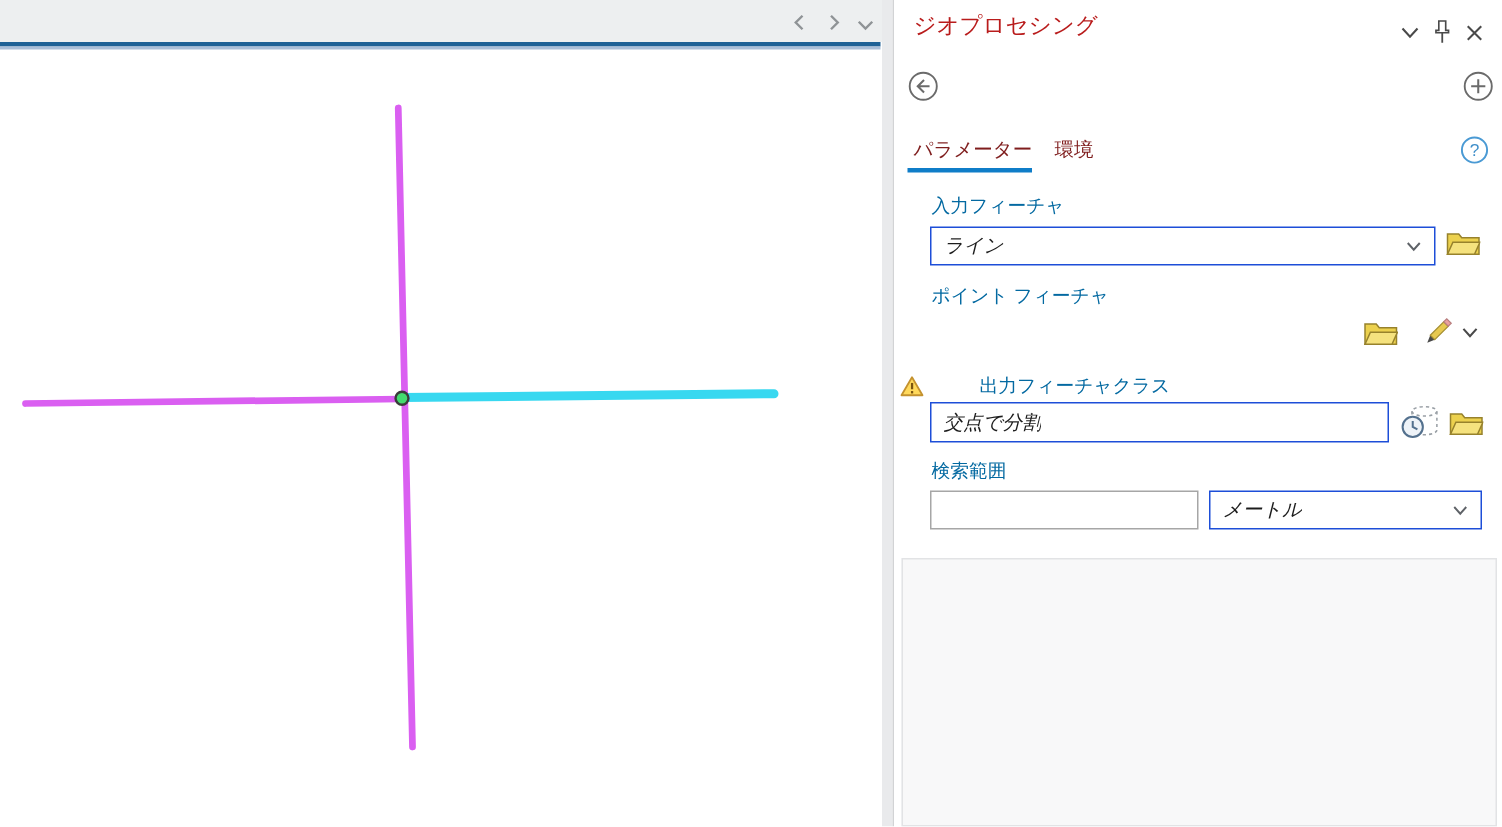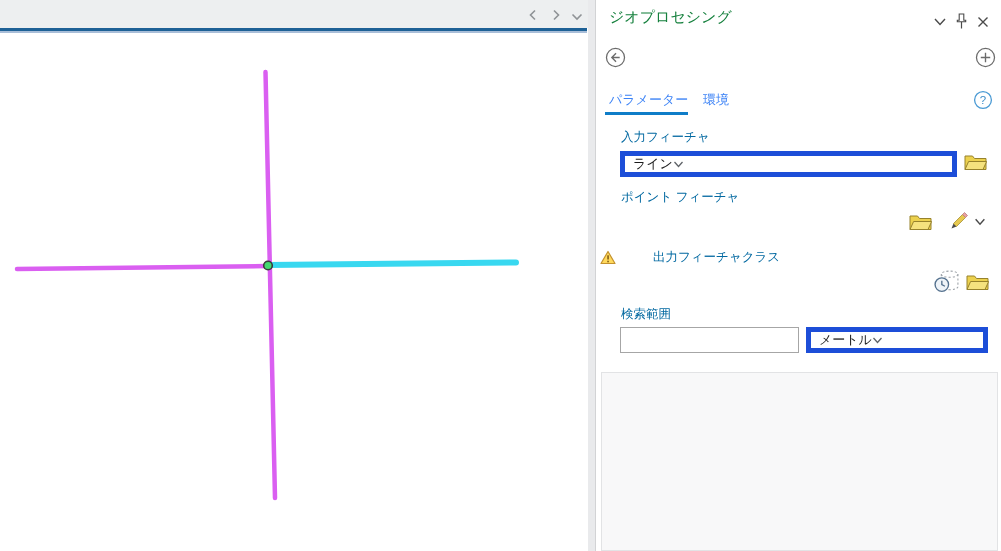--- a/index.html
+++ b/index.html
@@ -12,29 +12,29 @@
   .map-topbar { position:absolute; left:0; top:0; width:588px; height:28px; background:#edeff0; }
   .tab-scroll { position:absolute; top:8px; width:14px; height:14px; cursor:pointer; }
   .tabline  { position:absolute; left:0; top:28px; width:587px; height:3px; }
   .tabline2 { position:absolute; left:0; top:31px; width:587px; height:2px; }
   .map-canvas { position:absolute; left:0; top:33px; }
   .sep { position:absolute; left:588px; top:0; width:7px; height:551px; background:#e9eaec; }
   
   .panel { position:absolute; left:595px; top:0; width:406px; height:551px;
            background:#ffffff; border-left:1px solid #d2d3d5; }
   .panel .abs { position:absolute; }
-  .panel-title { left:13px; top:8px; font-size:15px; color:#15803d; white-space:nowrap; }
+  .panel-title { left:13px; top:8px; font-size:15px; color:#b91c1c; white-space:nowrap; }
   .hdr-icon { cursor:pointer; }
   .tool-title { left:35px; top:49px; font-size:15px; color:#3f3f3f; white-space:nowrap; }
-  .tab { font-size:13px; color:#3b82f6; cursor:pointer; white-space:nowrap; }
+  .tab { font-size:13px; color:#7f1d1d; cursor:pointer; white-space:nowrap; }
   .tab-underline { left:9px; top:112px; width:83px; height:3px; }
   .flabel { font-size:12.5px; color:#0369a1; white-space:nowrap; }
   .combo, .txtbox {
-    border:5px solid #1d4ed8; background:#fff; display:flex; align-items:center;
-    justify-content:flex-start; padding:0 8px; font-size:13px; color:#1c1c1c;
+    border:1px solid #1d4ed8; background:#fff; display:flex; align-items:center;
+    justify-content:space-between; padding:0 8px; font-size:13px; color:#1c1c1c;font-style:italic;
   }
   .combo-val { white-space:nowrap; overflow:hidden; }
   .srch-input { border:1px solid #a6a6a6; background:#fff; padding:0 8px; font-size:13px;
                 color:#1c1c1c; font-family:"Liberation Sans","DejaVu Sans",sans-serif; outline:none; }
   .rest-area { background:#f8f8f9; border:1px solid #e2e3e5; }
 </style>
 </head>
 <body>
 
 <div class="stage">
@@ -119,20 +119,23 @@
     <svg class="abs" style="left:378px; top:218px;" width="12" height="8" viewBox="0 0 11 7">
       <path d="M1.5 1 L5.5 5.5 L9.5 1" fill="none" stroke="#4a4a4a" stroke-width="1.3"></path>
     </svg>
 
     <svg class="abs" style="left:4px; top:250px;" width="16" height="15" viewBox="0 0 16 14">
       <path d="M8 1 L15 13 H1 Z" stroke-linejoin="round" stroke-width="1.2" fill="#ffd95c" stroke="#c4922f"></path>
       <rect x="7.3" y="4.8" width="1.5" height="4.2" fill="#7a5410"></rect>
       <rect x="7.3" y="10.2" width="1.5" height="1.6" fill="#7a5410"></rect>
     </svg>
     <span class="abs flabel" style="left:25px; top:249px;margin-left:32px;">出力フィーチャクラス</span>
+    <div class="abs txtbox" style="left:24px; top:268px; width:306px; height:27px;">
+      <span class="combo-val">交点で分割</span>
+    </div>
     <svg class="abs" style="left:337px; top:269px;" width="27" height="25" viewBox="0 0 26 24">
       <g stroke="#9aa0a6" fill="none" stroke-width="1" stroke-dasharray="2 2">
         <ellipse cx="16" cy="5" rx="8" ry="3"></ellipse>
         <path d="M8 5 v12 c0 1.7 3.6 3 8 3 s8-1.3 8-3 V5"></path>
       </g>
       <circle cx="8.5" cy="15" r="6.5" fill="#eef3f8" stroke="#54718e" stroke-width="1.3"></circle>
       <path d="M8.5 11.2 V15 l3 1.6" stroke="#54718e" stroke-width="1.3" fill="none"></path>
     </svg>
     <svg class="abs" style="left:370px; top:272px;" width="23" height="19" viewBox="0 0 23 18">
       <path d="M1 3.5 h7.5 l2 2.5 H22 v11 H1 z" stroke="#97822c" stroke-width="1" fill="#ecd14e"></path>

